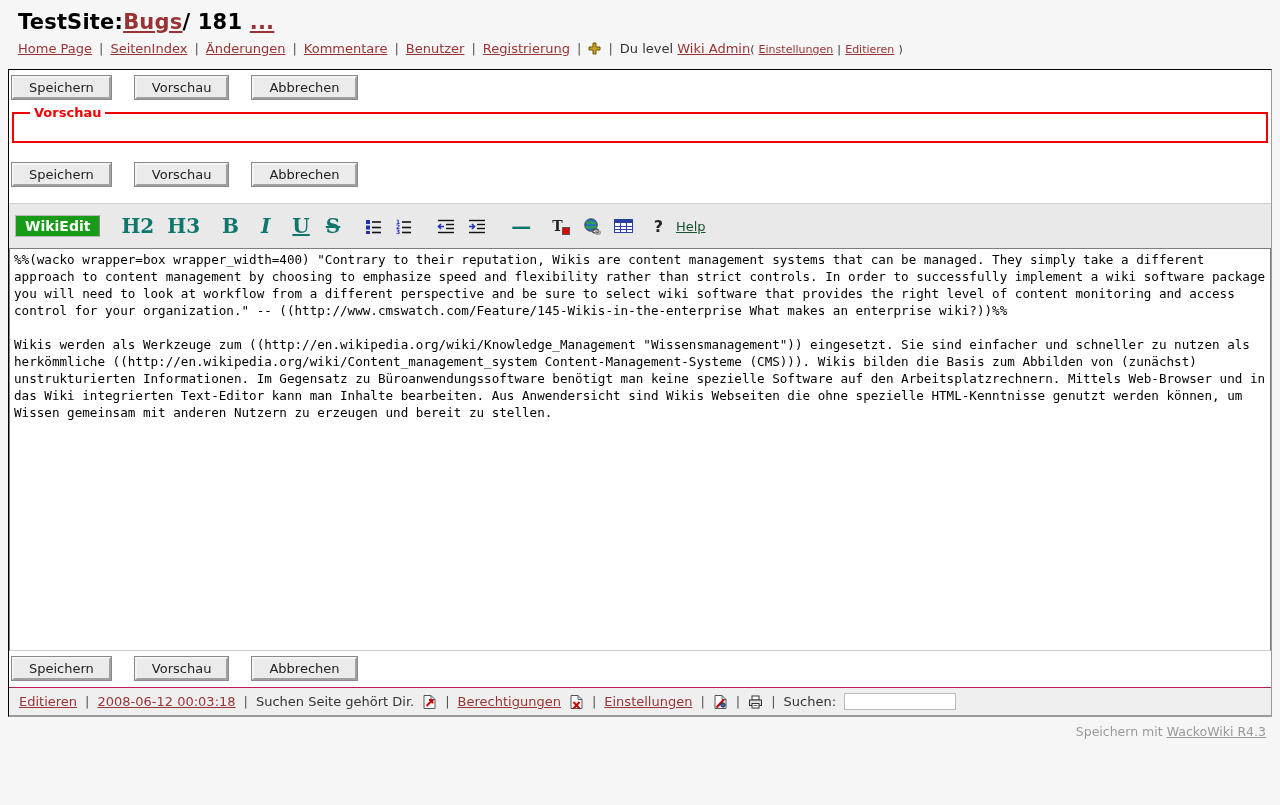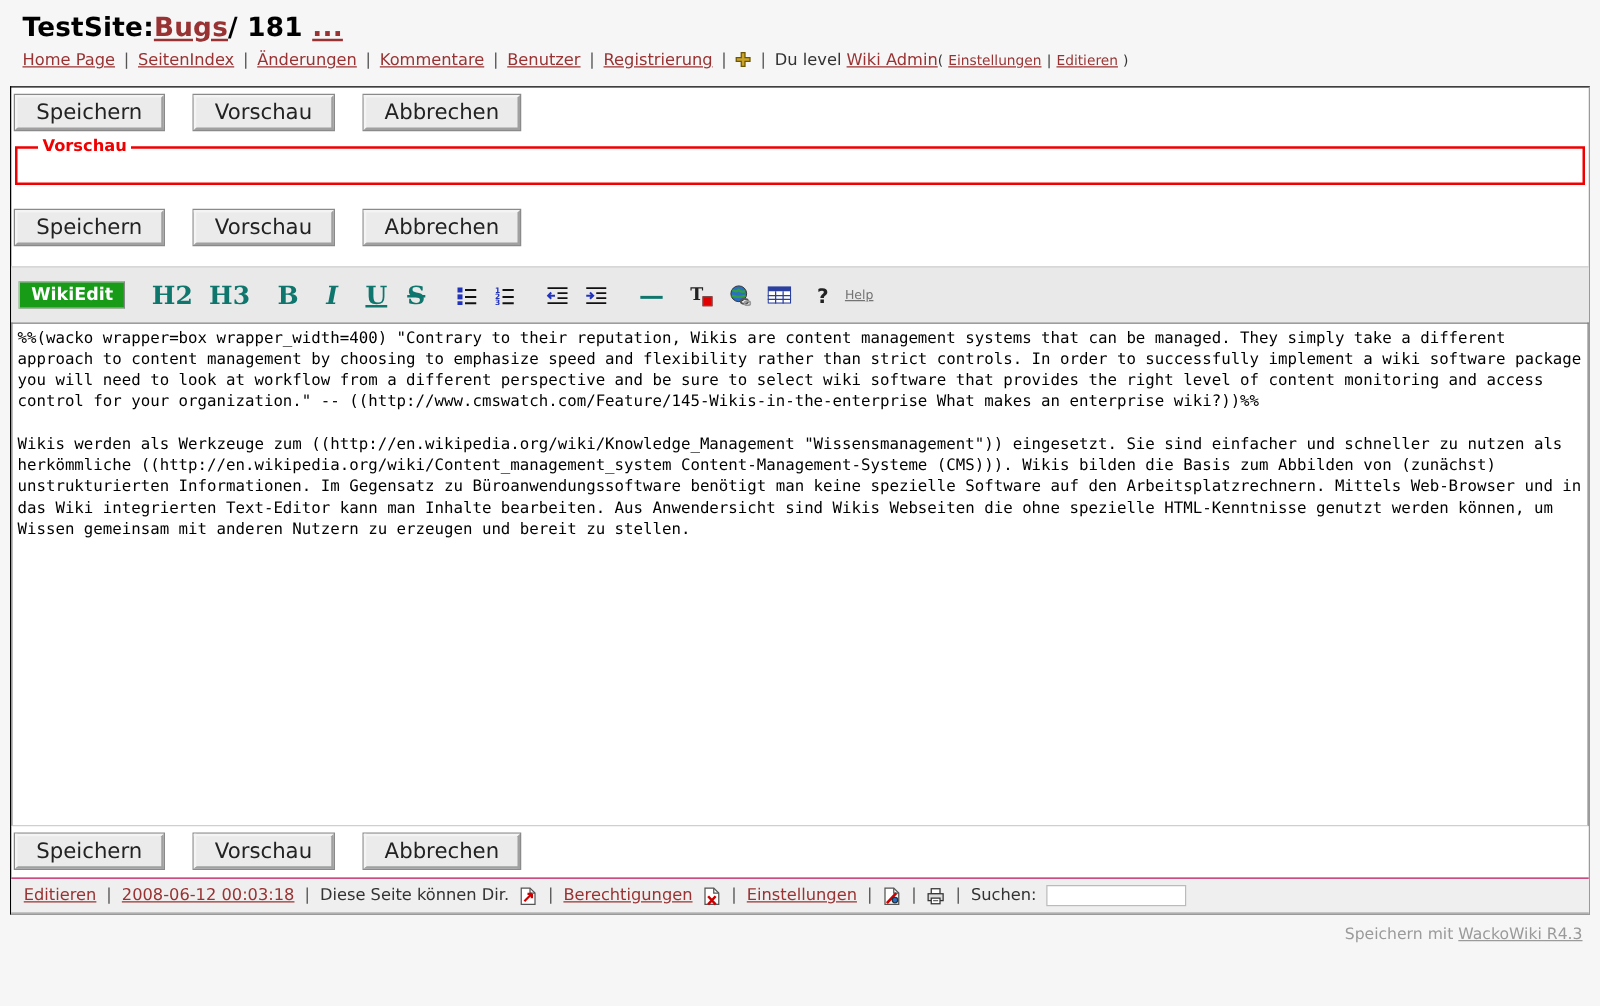--- a/index.html
+++ b/index.html
@@ -23,21 +23,21 @@
   
   .mainbox {
     margin:0 8px;
     background:#fff;
     border:1px solid;
     border-color:#000 #9a9a9a #9a9a9a #000;
   }
   .btn-row { display:flex; gap:22px; padding:5px 2px 4px 2px; }
   button.btn {
     font-family:"DejaVu Sans","Liberation Sans",sans-serif;
-    font-size:17px; color:#222;
+    font-size:13px; color:#222;
     background:#ebebeb;
     border:2px outset #f4f4f4;
     box-shadow:0 0 0 1px #8a8a8a;
     padding:2px 15px; margin:1px;
     cursor:pointer;
   }
   fieldset.preview {
     margin:1px 3px 14px 3px;
     border:2px solid #f00000;
     height:38px; padding:0 10px;
@@ -60,21 +60,21 @@
     padding:2px 9px; margin-right:8px; cursor:pointer;
   }
   .ticon { font-family:"DejaVu Serif","Liberation Serif",serif; font-weight:bold; font-size:20px; color:#0f766e; cursor:pointer; }
   .ticon.it { font-style:italic; }
   .ticon.un { text-decoration:underline; }
   .ticon.st { text-decoration:line-through; }
   .gicon { display:inline-flex; align-items:center; cursor:pointer; }
   .tcolor { position:relative; font-family:"DejaVu Serif",serif; font-weight:bold; font-size:14px; cursor:pointer; padding-right:7px; }
   .tcolor .sq { position:absolute; right:0; bottom:-1px; width:8px; height:8px; background:#e00000; border:1px solid #555; }
   .qmark { font-weight:bold; font-size:16px; cursor:pointer; }
-  .help-link { color:#737373; font-size:10px; }
+  .help-link { color:#14532d; font-size:13px; }
   
   textarea.editor {
     display:block; width:100%; height:403px;
     border:1px solid #7d7d7d; border-bottom-color:#cfcfcf;
     margin:0; padding:2px 4px;
     font-family:"DejaVu Sans Mono","Liberation Mono",monospace;
     font-size:12.6px; line-height:17px; color:#000;
     background:#fff; resize:none; outline:none;
   }
   
@@ -230,21 +230,21 @@
     <button class="btn">Speichern</button>
     <button class="btn">Vorschau</button>
     <button class="btn">Abbrechen</button>
   </div>
 
   <div class="footerbar">
     <a class="mlink">Editieren</a>
     <span class="sep">|</span>
     <a class="mlink">2008-06-12 00:03:18</a>
     <span class="sep">|</span>
-    <span>Diese Seite können Dir.</span>
+    <span>Suchen Seite gehört Dir.</span>
     <span class="ficon">
         <svg width="15" height="16" viewBox="0 0 15 16">
           <path d="M2 1.5h7l4 4v9H2z" fill="#fff" stroke="#555"></path>
           <path d="M9 1.5v4h4" fill="none" stroke="#555"></path>
           <path d="M4.5 12 L10.5 6 M10.5 6 h-3.5 M10.5 6 v3.5" stroke="#cc0000" stroke-width="1.8" fill="none"></path>
         </svg>
       </span>
     <span class="sep">|</span>
     <a class="mlink">Berechtigungen</a>
     <span class="ficon">

